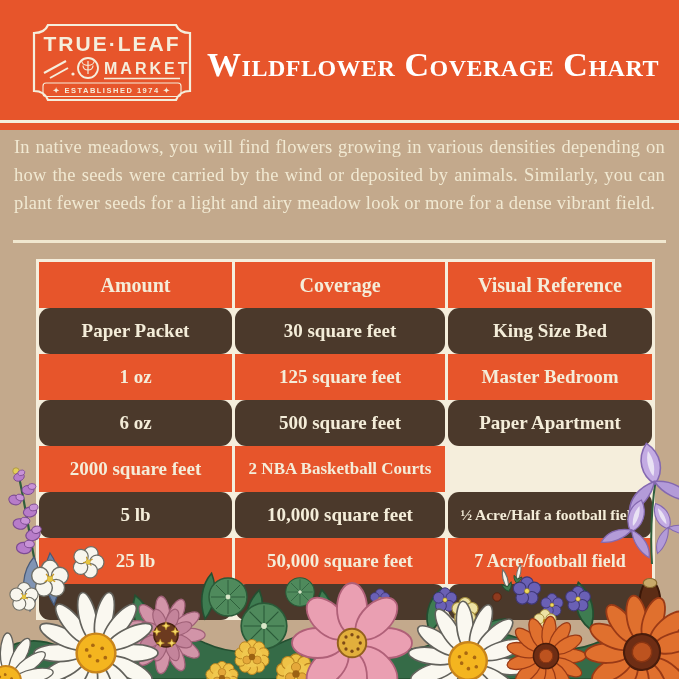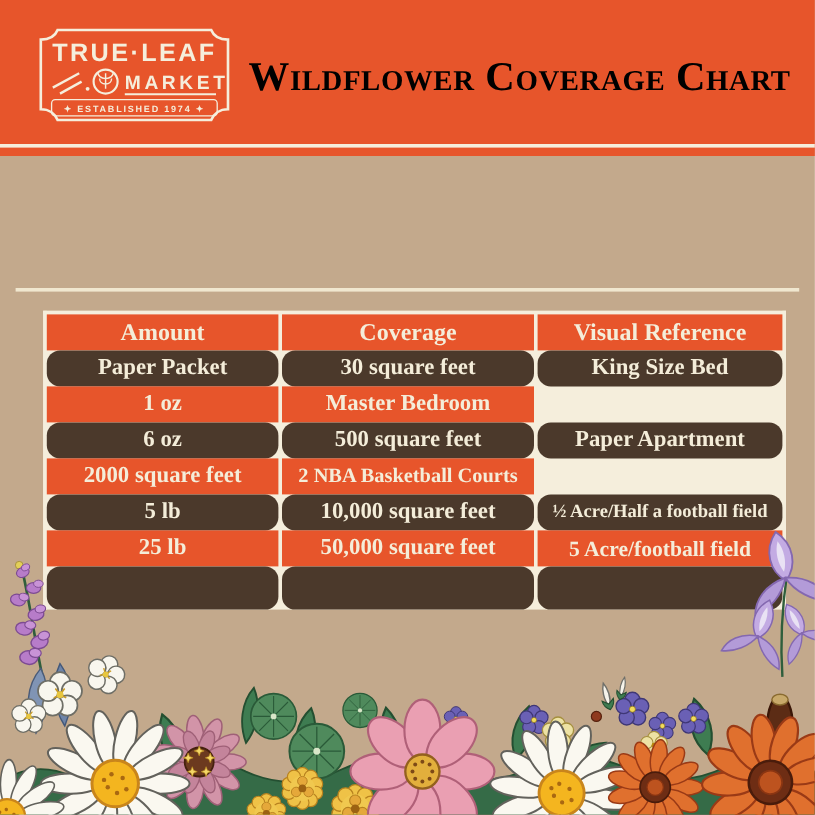--- a/index.html
+++ b/index.html
@@ -16,42 +16,42 @@
   }
   .header::after{
     content:""; position:absolute; left:0; right:0; bottom:7px; height:3px;
     background:#F5EEDC;
   }
   .logo{ position:absolute; left:28px; top:21px; width:168px; height:84px; }
   .title{
     position:absolute; left:202px; top:36px; width:462px; height:58px;
     display:flex; align-items:center; justify-content:center;
     font-variant:small-caps; font-weight:bold; font-size:34px;
-    color:#000000; letter-spacing:0.5px; white-space:nowrap;
+    color:#ffffff; letter-spacing:0.5px; white-space:nowrap;
   }
   
   .intro{
     position:absolute; top:133px; left:14px; width:651px; margin:0;
     color:#F1E9D2; font-size:18.5px; line-height:28px; text-align:justify;
     letter-spacing:0.2px;
   }
   .divider{
     position:absolute; top:240px; left:13px; width:653px; height:3px;
     background:#F0E7CF;
   }
   
   .table{
     position:absolute; top:259px; left:36px; width:619px;
     box-sizing:border-box;
     border:3px solid #F5EEDC; border-bottom:none;
     background:#F5EEDC;
   }
   .row{
     display:grid; grid-template-columns:193px 210px 204px; gap:3px;
-    height:30px;
+    height:46px;
   }
   .row.strip{ height:36px; }
   .cell{
     display:flex; align-items:center; justify-content:center;
     color:#F4EDD9; font-weight:bold; font-size:19px; text-align:center;
   }
   .row.orange .cell{ background:#E7552B; }
   .row.brown  .cell{ background:#4B392B;border-radius:11px; }
   .cell.fs18{ font-size:18px; }
   .cell.fs17{ font-size:17px; }
@@ -82,55 +82,57 @@
         <path d="M60,53 V40 M60,44.5 C56,44.5 53.5,42 53.5,39 M60,44.5 C64,44.5 66.5,42 66.5,39 M60,49 C57,49 55,47 55,44.5 M60,49 C63,49 65,47 65,44.5" stroke-width="1.2"></path>
       </g>
       <text x="76" y="53" text-anchor="start" fill="#F5EEDC" font-family="Liberation Sans, sans-serif" font-weight="bold" font-size="16" letter-spacing="3">MARKET</text>
       <line x1="76" y1="57.5" x2="152" y2="57.5" stroke="#F5EEDC" stroke-width="1.6"></line>
       <rect x="15" y="62" width="138" height="13.5" rx="3" fill="none" stroke="#F5EEDC" stroke-width="1.1"></rect>
       <text x="84" y="72" text-anchor="middle" fill="#F5EEDC" font-family="Liberation Sans, sans-serif" font-weight="bold" font-size="7.5" letter-spacing="1.5">✦  ESTABLISHED   1974  ✦</text>
     </svg>
     <div class="title">Wildflower Coverage Chart</div>
   </div>
 
+  <p class="intro">In native meadows, you will find flowers growing in various densities depending on how the seeds were carried by the wind or deposited by animals. Similarly, you can plant fewer seeds for a light and airy meadow look or more for a dense vibrant field.</p>
   <div class="divider"></div>
 
   <div class="table">
     <div class="row head orange">
       <div class="cell">Amount</div>
       <div class="cell">Coverage</div>
       <div class="cell">Visual Reference</div>
     </div>
     <div class="row brown">
       <div class="cell">Paper Packet</div>
       <div class="cell">30 square feet</div>
       <div class="cell">King Size Bed</div>
     </div>
     <div class="row orange">
       <div class="cell">1 oz</div>
+      <div class="cell">125 square feet</div>
       <div class="cell">Master Bedroom</div>
     </div>
     <div class="row brown">
       <div class="cell">6 oz</div>
       <div class="cell">500 square feet</div>
       <div class="cell">Paper Apartment</div>
     </div>
     <div class="row orange">
       <div class="cell">2000 square feet</div>
       <div class="cell fs17">2 NBA Basketball Courts</div>
     </div>
     <div class="row brown">
       <div class="cell">5 lb</div>
       <div class="cell">10,000 square feet</div>
       <div class="cell fs16">½ Acre/Half a football field</div>
     </div>
     <div class="row orange">
       <div class="cell">25 lb</div>
       <div class="cell">50,000 square feet</div>
-      <div class="cell fs18">5 Acre/football field</div>
+      <div class="cell fs18">7 Acre/football field</div>
     </div>
     <div class="row strip brown">
       <div class="cell"></div>
       <div class="cell"></div>
       <div class="cell"></div>
     </div>
   </div>
 
   <svg class="flowers" viewBox="0 0 679 250">
     <defs>

